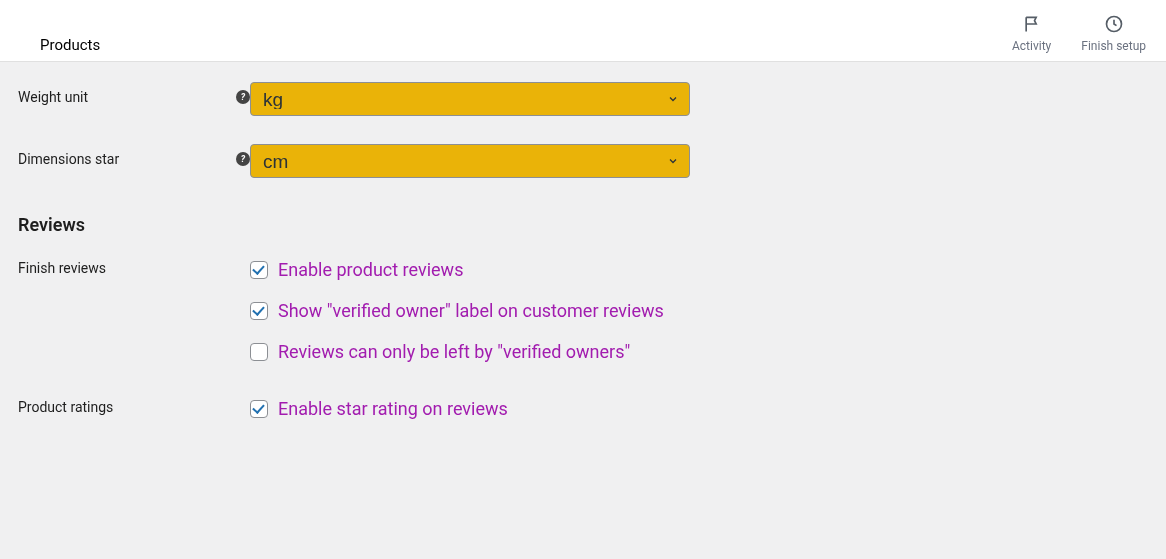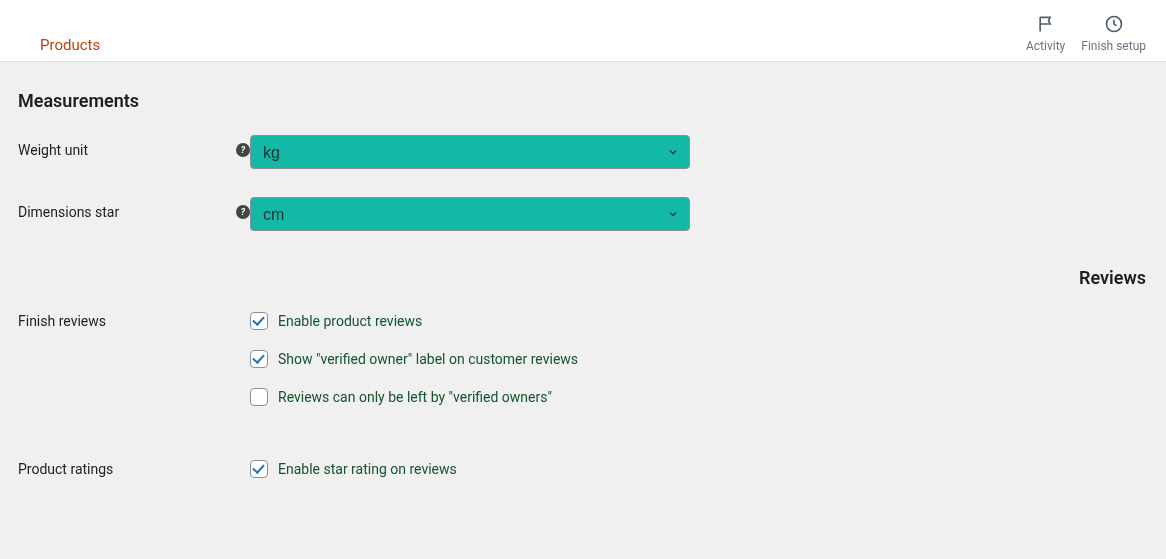--- a/index.html
+++ b/index.html
@@ -21,27 +21,27 @@
       display: flex;
       justify-content: space-between;
       align-items: center;
       padding: 0 20px;
       height: 62px;
       border-bottom: 1px solid #e0e0e0;
     }
     .header-title {
       font-size: 15px;
       font-weight: 400;
-      color: #c2410c;
+      color: #000000;
       padding-left: 20px;
       margin-top: 29px;
     }
     .header-actions {
       display: flex;
-      gap: 16px;
+      gap: 30px;
       align-items: flex-start;
       padding-top: 4px;
     }
     .header-action {
       display: flex;
       flex-direction: column;
       align-items: center;
       gap: 4px;
       cursor: pointer;
       color: #555d66;
@@ -62,21 +62,20 @@
     }
     .section-title {
       font-size: 18px;
       font-weight: 600;
       color: #1e1e1e;
       margin-bottom: 24px;
       margin-top: 8px;
     }
     .section-title.reviews {
       margin-top: 36px;
-      text-align: right;
     }
     .form-row {
       display: flex;
       align-items: flex-start;
       margin-bottom: 28px;
     }
     .form-label {
       width: 232px;
       flex-shrink: 0;
       font-size: 14px;
@@ -110,23 +109,23 @@
       max-width: 480px;
     }
     .select-wrapper {
       position: relative;
       width: 440px;
     }
     .select {
       width: 100%;
       height: 34px;
       padding: 6px 30px 6px 12px;
-      font-size: 16px;
+      font-size: 19px;
       color: #2c3338;
-      background: #14b8a6;
+      background: #eab308;
       border: 1px solid #8c8f94;
       border-radius: 4px;
       appearance: none;
       -webkit-appearance: none;
       cursor: pointer;
     }
     .select-arrow {
       position: absolute;
       right: 10px;
       top: 50%;
@@ -166,22 +165,22 @@
       position: absolute;
       left: 4px;
       top: 1px;
       width: 5px;
       height: 9px;
       border: solid #2271b1;
       border-width: 0 2px 2px 0;
       transform: rotate(42deg);
     }
     .checkbox-label {
-      font-size: 14px;
-      color: #14532d;
+      font-size: 18px;
+      color: #a21caf;
       cursor: pointer;
     }
   </style>
 </head>
 <body>
 
 <div class="header">
   <div class="header-title">Products</div>
   <div class="header-actions">
     <div class="header-action">
@@ -200,21 +199,20 @@
           <path d="M12 7v5l3 2"></path>
         </svg>
       </span>
       <span class="header-action-label">Finish setup</span>
     </div>
   </div>
 </div>
 
 <div class="content">
 
-  <h2 class="section-title">Measurements</h2>
 
   <div class="form-row">
     <div class="form-label">
       <span>Weight unit</span>
       <span class="help-icon">?</span>
     </div>
     <div class="form-control">
       <div class="select-wrapper">
         <select class="select">
           <option>kg</option>
@@ -264,21 +262,21 @@
           <label class="checkbox-label">Show "verified owner" label on customer reviews</label>
         </div>
         <div class="checkbox-row">
           <span class="checkbox"></span>
           <label class="checkbox-label">Reviews can only be left by "verified owners"</label>
         </div>
       </div>
     </div>
   </div>
 
-  <div class="form-row" style="margin-top:54px;">
+  <div class="form-row" style="margin-top:36px;">
     <div class="form-label top">
       <span>Product ratings</span>
     </div>
     <div class="form-control">
       <div class="checkbox-list">
         <div class="checkbox-row">
           <span class="checkbox checked"></span>
           <label class="checkbox-label">Enable star rating on reviews</label>
         </div>
       </div>

